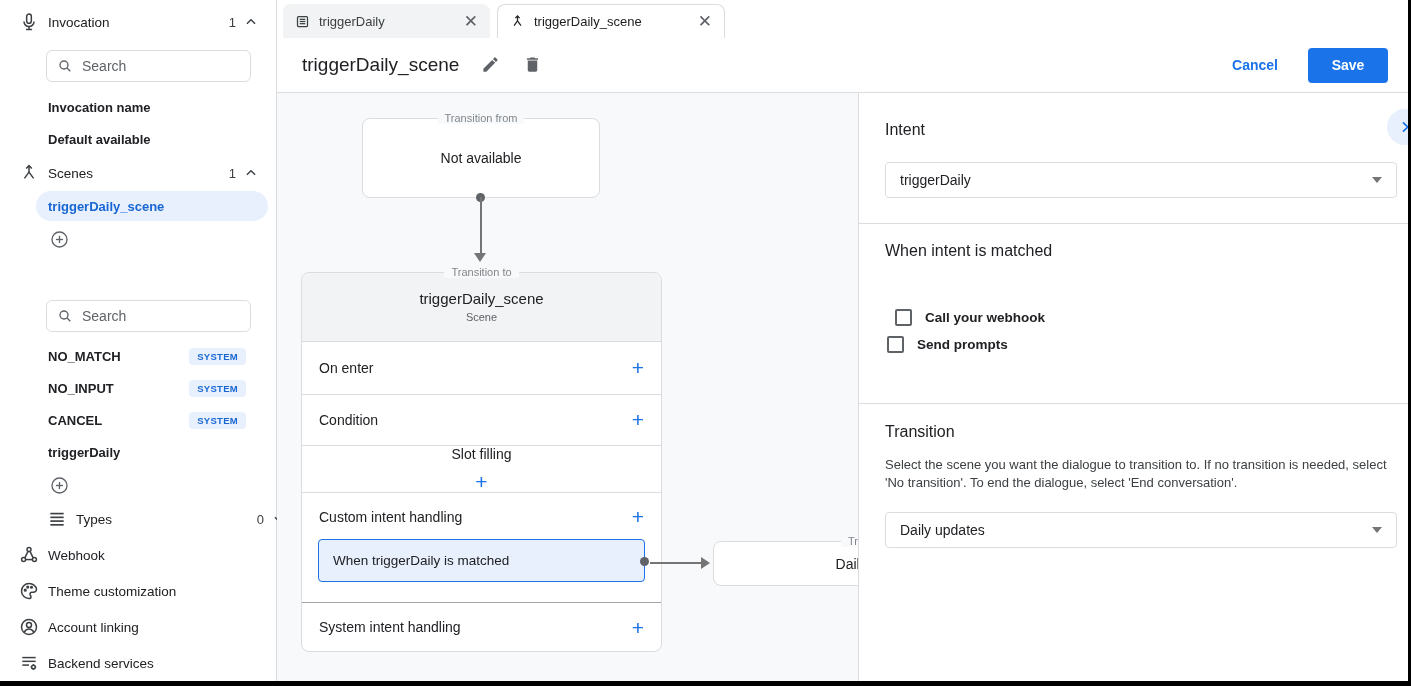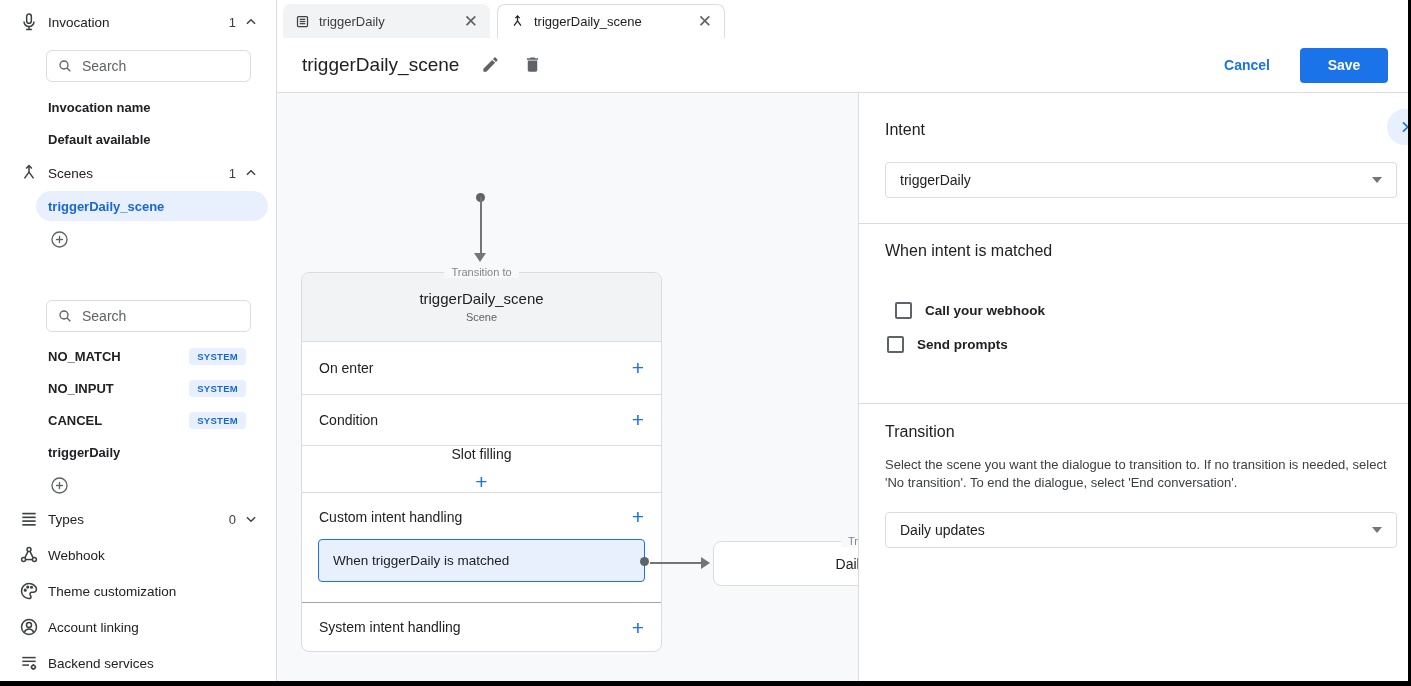--- a/index.html
+++ b/index.html
@@ -45,21 +45,21 @@
   .tab svg { margin-right:9px; }
   .tab-close { margin-left:auto; font-size:17px; color:#5f6368; line-height:1; }
 
   .pagehead { position:absolute; left:0; top:38px; right:0; height:55px;
     background:#fff; border-bottom:1px solid #dadce0;
     display:flex; align-items:center; padding:0 20px 0 25px; }
   .page-title { font-size:19px; color:#202124; }
   .head-ic { width:20px; height:20px; margin-left:22px; display:flex; }
   .cancel-btn { margin-left:auto; font-size:14px; font-weight:bold; color:#1a73e8;
     background:none; border:none; cursor:pointer; font-family:inherit; }
-  .save-btn { margin-left:30px; width:88px; height:35px; background:#1a73e8;
+  .save-btn { margin-left:30px; width:80px; height:35px; background:#1a73e8;
     color:#fff; font-size:14px; font-weight:bold; border:none; border-radius:4px;
     cursor:pointer; font-family:inherit; }
 
   
   .canvas { position:absolute; left:0; top:93px; bottom:0; width:581px;
     background:#f8f9fa; overflow:hidden; }
   .legend { position:absolute; top:-7px; left:0; right:0; text-align:center;
     font-size:11px; color:#80868b; pointer-events:none; }
   .legend span { background:#f8f9fa; padding:0 7px; }
   .from-box { position:absolute; left:85px; top:25px; width:238px; height:80px;
@@ -201,21 +201,21 @@
     <div class="side-item" style="top:445px;">triggerDaily</div>
 
     <span class="plus-circle" style="top:476px;">
       <svg viewBox="0 0 24 24" width="19" height="19" fill="none" stroke="#5f6368" stroke-width="1.7">
         <circle cx="12" cy="12" r="9.5"></circle>
           <line x1="12" y1="7.5" x2="12" y2="16.5"></line>
           <line x1="7.5" y1="12" x2="16.5" y2="12"></line>
         </svg>
       </span>
 
-    <div class="side-row" style="top:506px;">
+    <div class="side-row" style="top:506px;margin-left:28px;">
       <span class="side-ic">
         <svg viewBox="0 0 24 24" width="20" height="20" fill="none" stroke="#3c4043" stroke-width="2">
           <line x1="4" y1="5.5" x2="20" y2="5.5"></line>
             <line x1="4" y1="10" x2="20" y2="10"></line>
             <line x1="4" y1="14.5" x2="20" y2="14.5"></line>
             <line x1="4" y1="19" x2="20" y2="19"></line>
         </svg>
         </span>
       <span class="side-label">Types</span>
       <span class="side-count">0</span>
@@ -316,20 +316,24 @@
         <svg viewBox="0 0 24 24" width="19" height="19" fill="#5f6368">
           <path d="M6 19a2 2 0 0 0 2 2h8a2 2 0 0 0 2-2V7H6v12zM19 4h-3.5l-1-1h-5l-1 1H5v2h14V4z"></path>
           </svg>
         </span>
       <button class="cancel-btn">Cancel</button>
       <button class="save-btn">Save</button>
     </div>
 
     <div class="canvas">
 
+      <div class="from-box">
+        <div class="legend"><span>Transition from</span></div>
+        <span>Not available</span>
+      </div>
 
       <span class="conn-dot" style="left:199px; top:100px;"></span>
       <span class="vline" style="left:203px; top:104px; height:57px;"></span>
       <span class="arr-down" style="left:197px; top:160px;"></span>
 
       <div class="scene-card">
         <div class="legend"><span>Transition to</span></div>
         <div class="card-head">
           <div class="card-title">triggerDaily_scene</div>
           <div class="card-sub">Scene</div>
@@ -381,21 +385,21 @@
       <div class="dropdown" style="top:69px;">
         <span>triggerDaily</span>
         <span class="dd-caret"></span>
       </div>
       <div class="panel-h" style="top:28px;">Intent</div>
 
       <div class="pdivider" style="top:130px;"></div>
 
       <div class="panel-h" style="top:149px;">When intent is matched</div>
 
-      <div class="cb-row" style="top:209px;padding-left:8px;">
+      <div class="cb-row" style="top:216px;padding-left:8px;">
         <span class="cb-box"></span>
         <span class="cb-label">Call your webhook</span>
       </div>
       <div class="cb-row" style="top:243px;">
         <span class="cb-box"></span>
         <span class="cb-label">Send prompts</span>
       </div>
 
       <div class="pdivider" style="top:310px;"></div>
 

